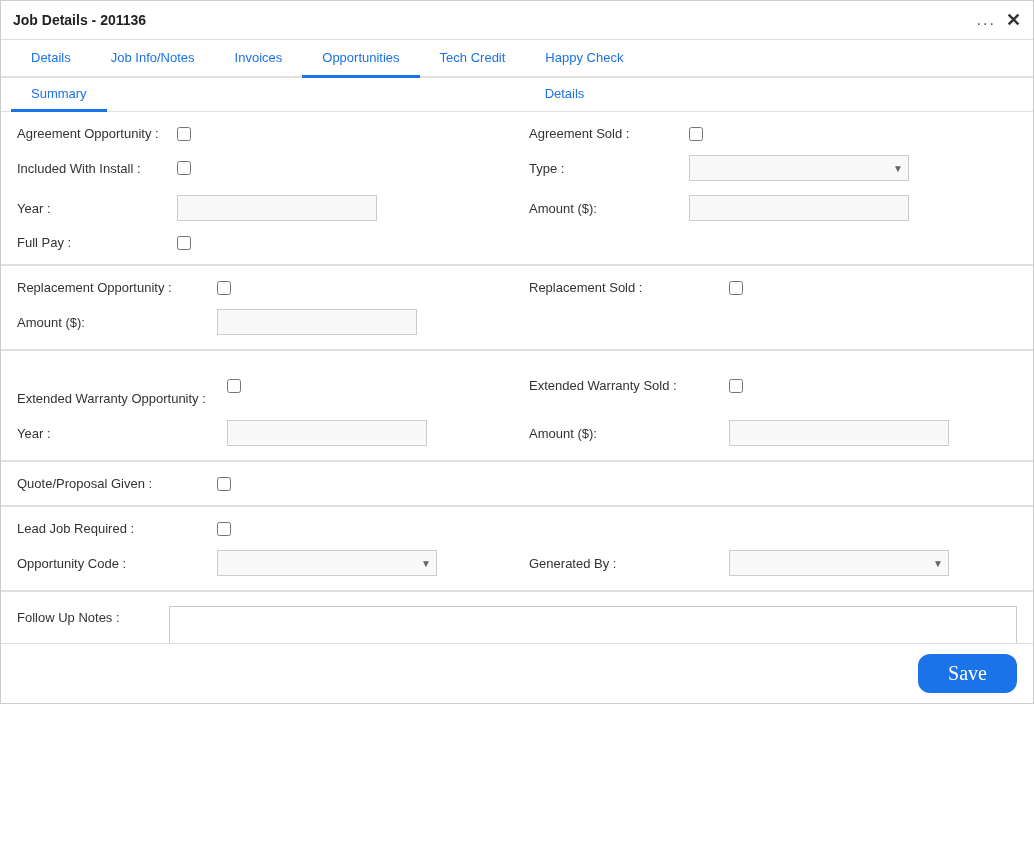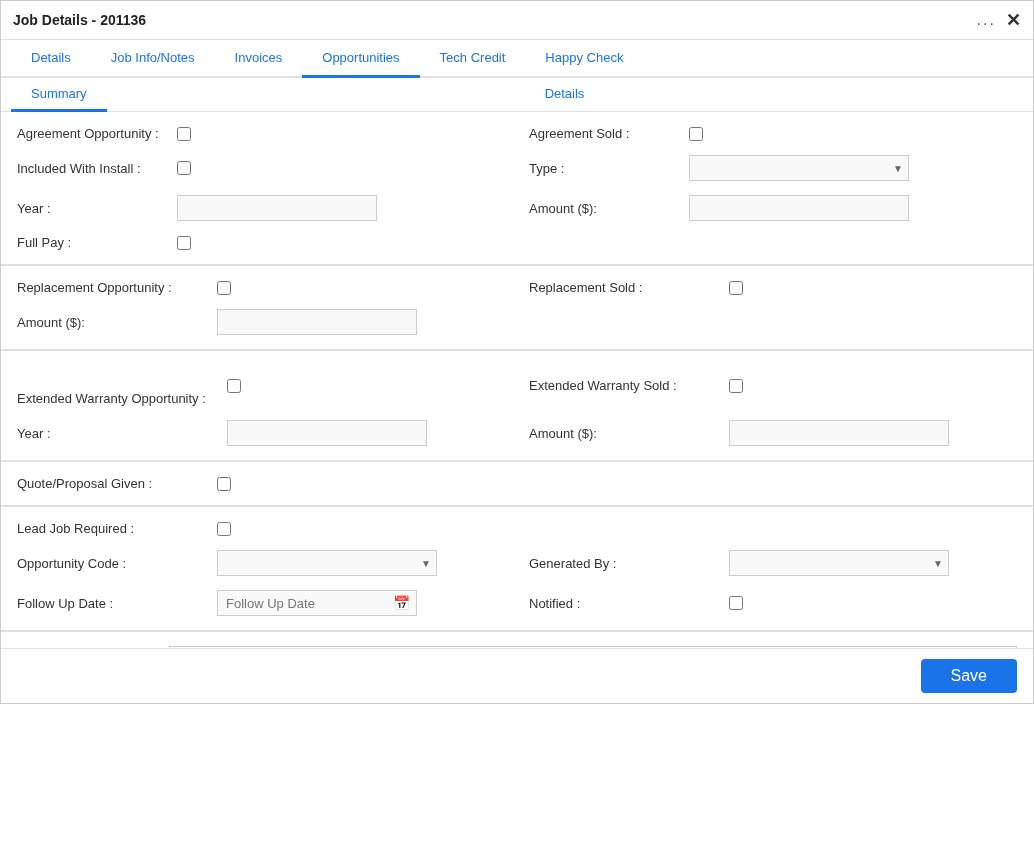--- a/index.html
+++ b/index.html
@@ -68,21 +68,21 @@
       background: #f9f9f9;
       outline: none;
       width: 200px;
       color: #555;
     }
     .date-icon { position: absolute; right: 6px; top: 50%; transform: translateY(-50%); font-size: 14px; color: #666; pointer-events: none; }
 
     .half { flex: 0 0 50%; display: flex; align-items: center; }
 
     .footer { padding: 10px 16px; display: flex; justify-content: flex-end; border-top: 1px solid #e0e0e0; }
-    .save-btn { background: #1a73e8; color: #fff; border: none; padding: 8px 30px; font-size: 16px; cursor: pointer; border-radius: 4px; }
+    .save-btn { background: #1a73e8; color: #fff; border: none; padding: 8px 30px; font-size: 20px; cursor: pointer; border-radius: 12px; font-family: Liberation Serif, serif; }
 
     .notes-section { padding: 14px 16px; }
     .notes-textarea {
       width: 100%;
       height: 60px;
       border: 1px solid #ccc;
       padding: 6px;
       font-size: 13px;
       resize: vertical;
       background: #fff;
@@ -247,35 +247,20 @@
           </div>
         </div>
         <div class="half">
           <span class="field-label field-label-wide">Generated By :</span>
           <div class="select-wrap">
             <select class="select-input"></select>
             <span class="select-arrow">▼</span>
           </div>
         </div>
       </div>
-      <div class="form-row">
-        <div class="half">
-          <span class="field-label field-label-wide">Follow Up Date :</span>
-          <div class="date-wrap">
-            <input type="text" class="date-input" placeholder="Follow Up Date" style="">
-            <span class="date-icon">📅</span>
-          </div>
-        </div>
-        <div class="half">
-          <span class="field-label field-label-wide">Notified :</span>
-          <div class="checkbox-wrap">
-            <input type="checkbox" style="">
-          </div>
-        </div>
-      </div>
     </div>
 
     <div class="notes-section">
       <div class="form-row">
         <span class="field-label" style="min-width:140px;align-self:flex-start;padding-top:4px;">Follow Up Notes :</span>
         <textarea class="notes-textarea" style="flex: 1 1 0%;"></textarea>
       </div>
     </div>
 
   </div>

